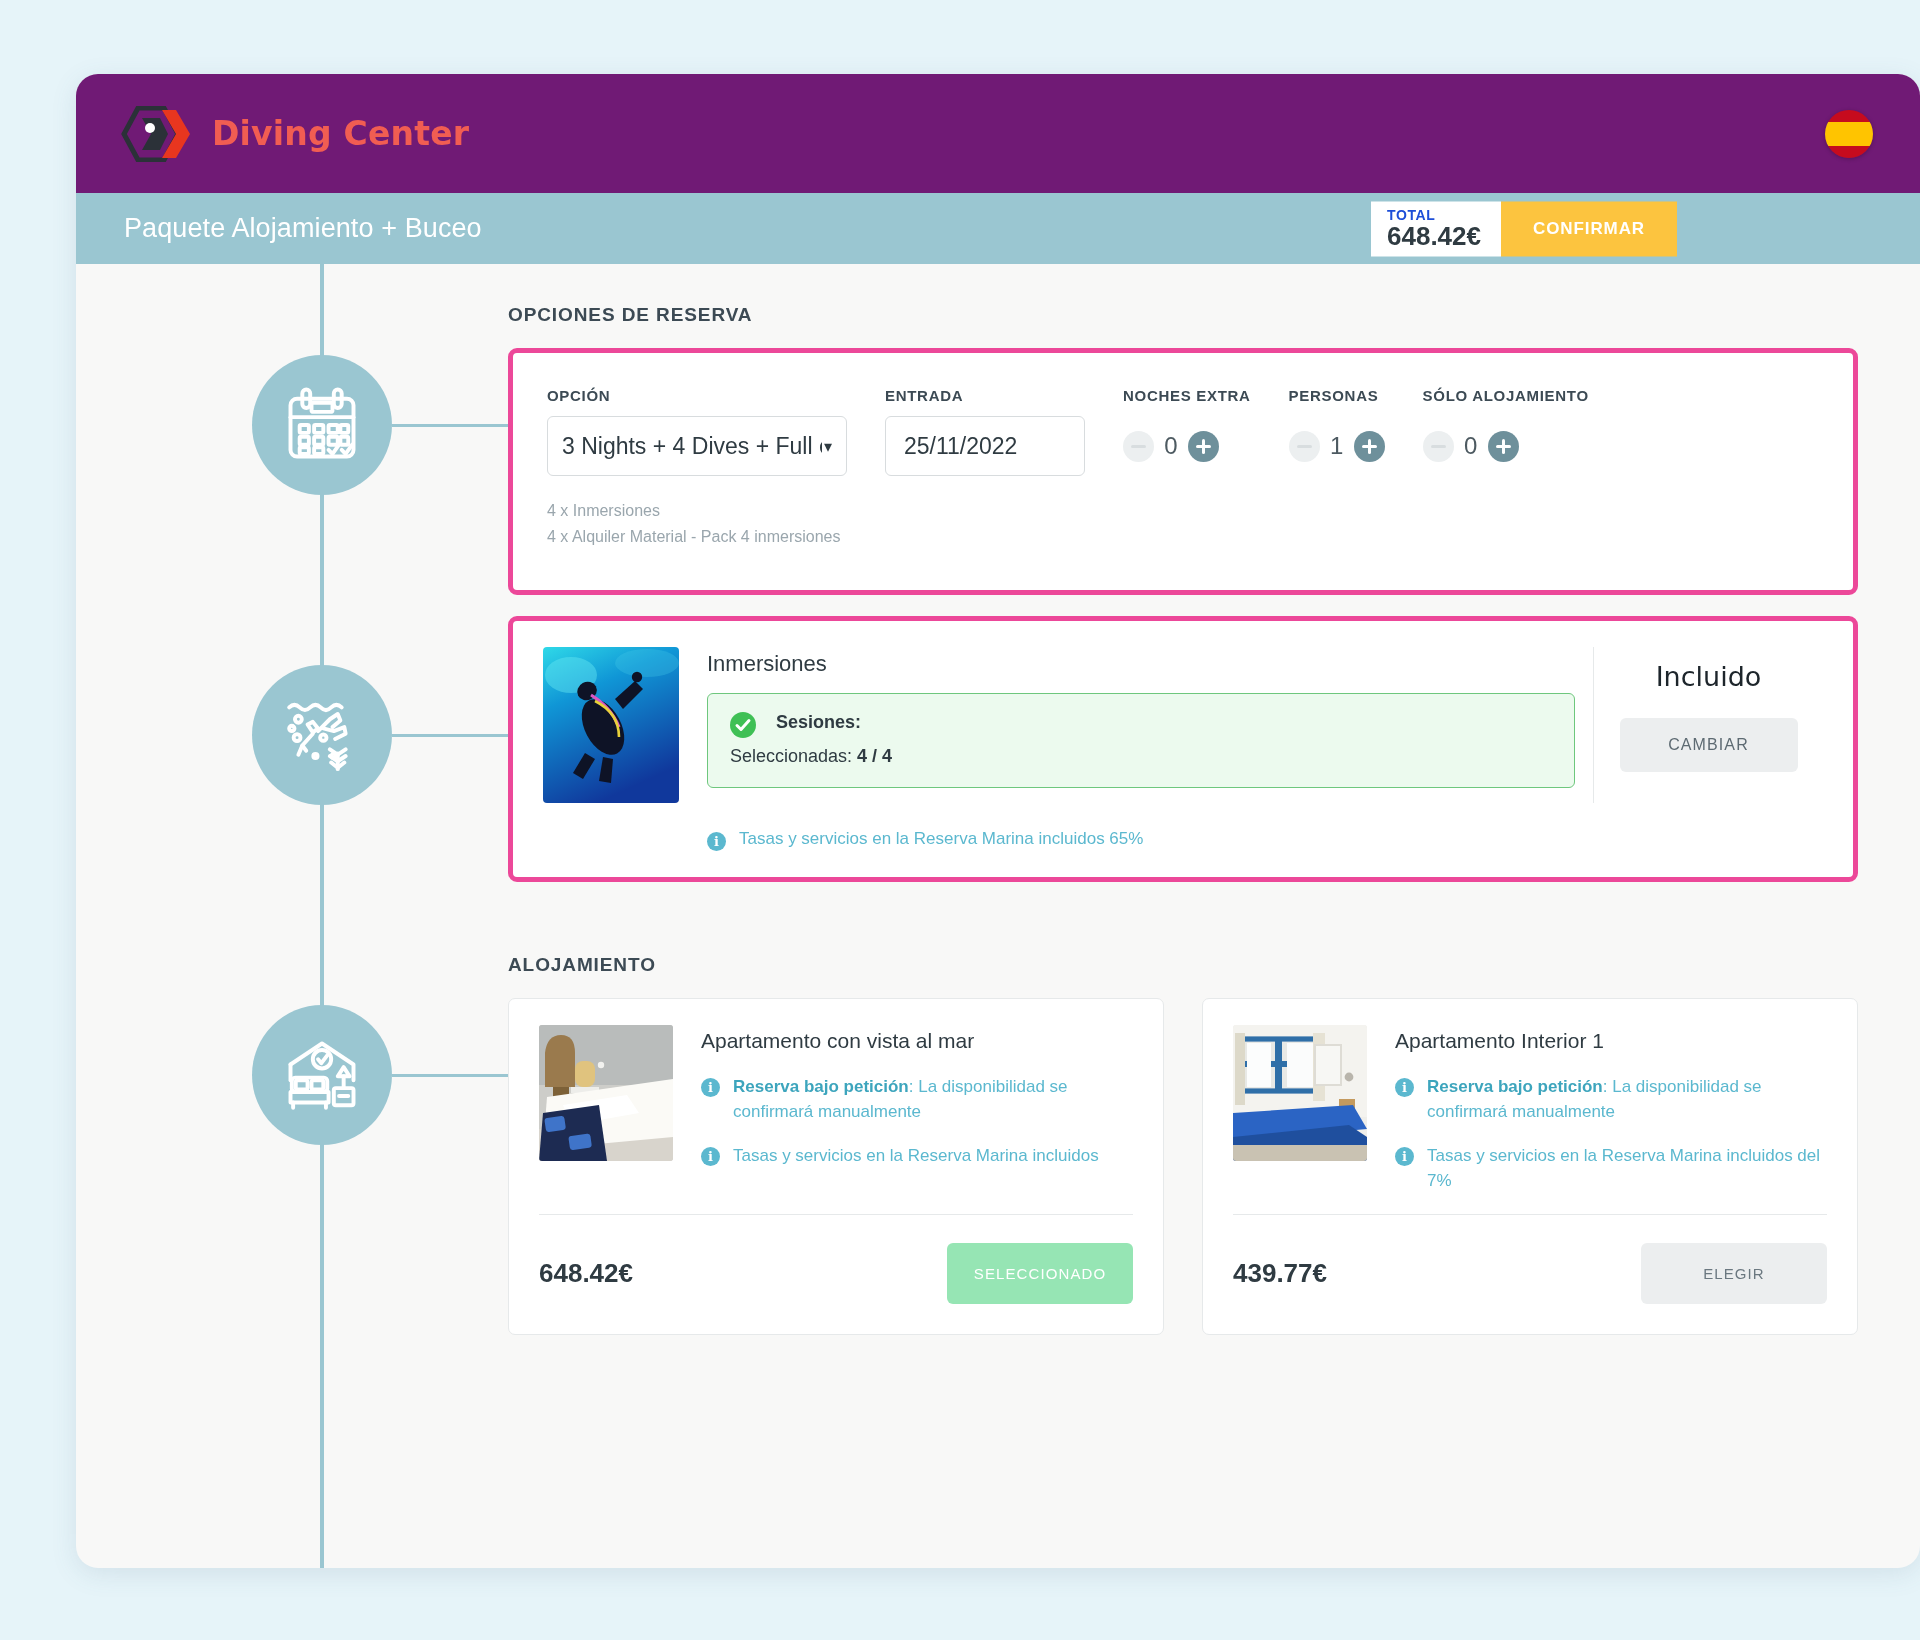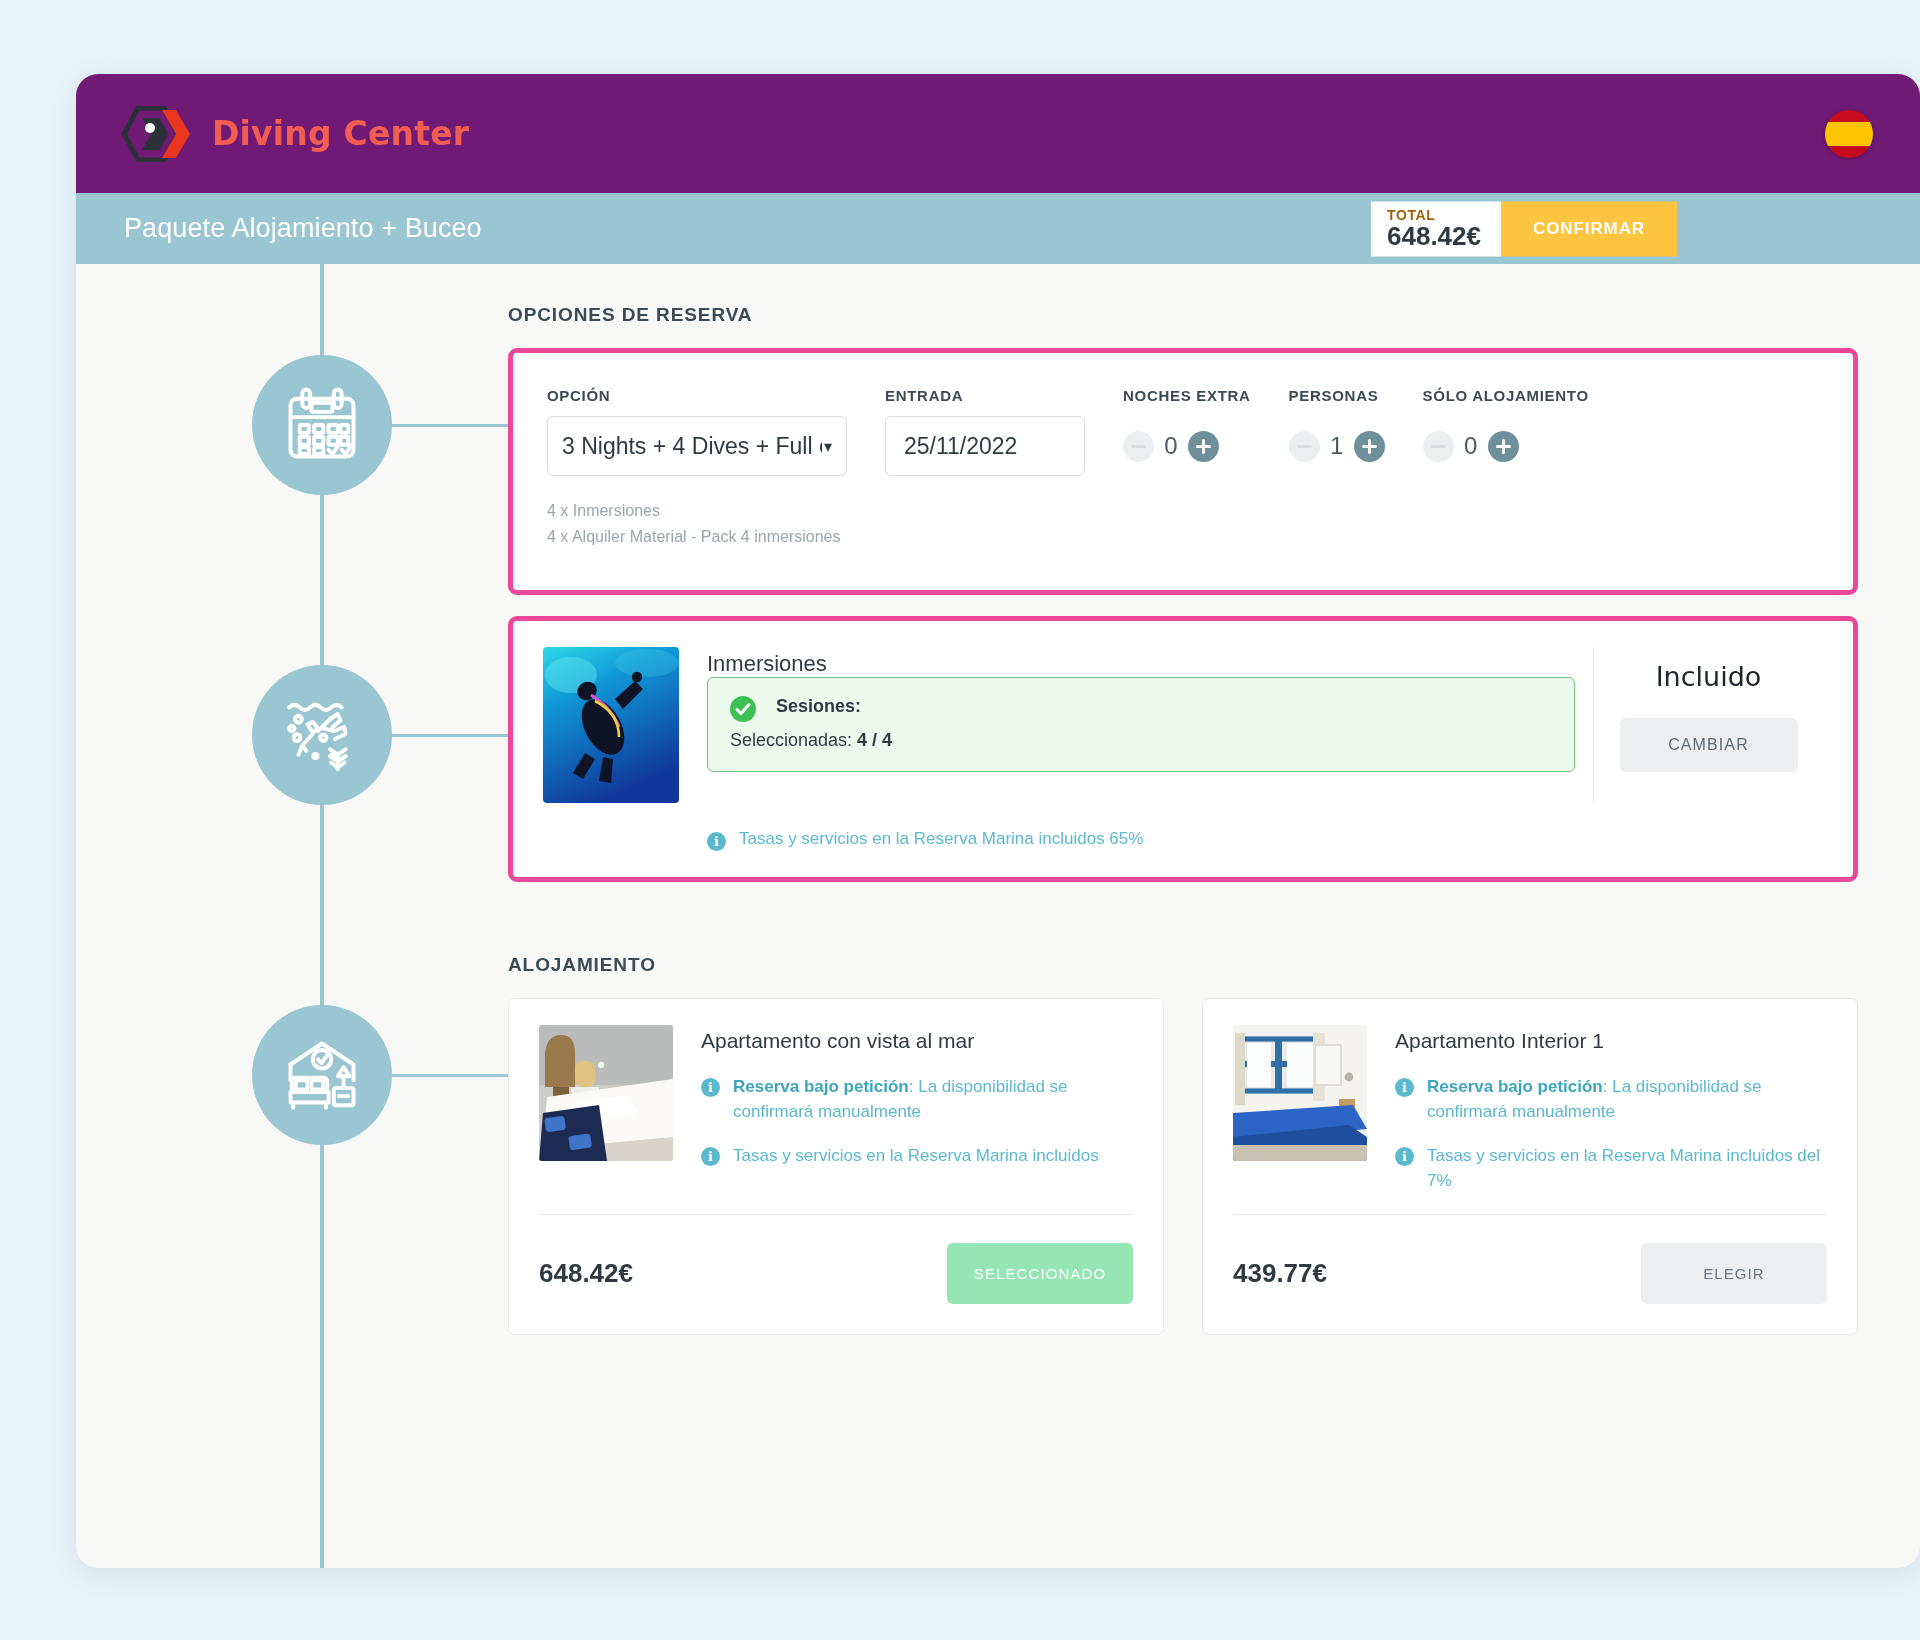--- a/index.html
+++ b/index.html
@@ -94,21 +94,21 @@
     background: #ffffff;
     padding: 5px 20px 6px 16px;
     display: flex;
     flex-direction: column;
     justify-content: center;
     min-width: 130px;
   }
   .total-label {
     font-size: 14px;
     font-weight: bold;
-    color: #a16207;
+    color: #1d4ed8;
     letter-spacing: 0.6px;
     line-height: 1.15;
   }
   .total-value {
     font-size: 26px;
     font-weight: bold;
     color: #2f3b42;
     line-height: 1.05;
   }
   .confirm-btn {
@@ -246,21 +246,21 @@
 
   
   .activity-card { padding: 26px 0 26px 0; display: block; }
   .activity-main { display: flex; padding: 0 30px; }
   .activity-thumb {
     width: 136px; height: 156px; border-radius: 4px; flex: 0 0 auto;
     overflow: hidden;
   }
   .activity-body { flex: 1; padding-left: 28px; padding-right: 18px; }
   .activity-title {
-    font-size: 22px; color: #2f3b42; margin-top: 4px;
+    font-size: 22px; color: #2f3b42; margin-bottom: 16px; margin-top: 4px;
   }
   .sessions-box {
     border: 1px solid #6ec77d;
     background: #ecfaee;
     border-radius: 6px;
     padding: 18px 22px 20px 22px;
   }
   .sessions-row1 { display: flex; align-items: flex-start; margin-bottom: 8px; }
   .check-icon {
     width: 26px; height: 26px; border-radius: 50%; background: #3fc055;

